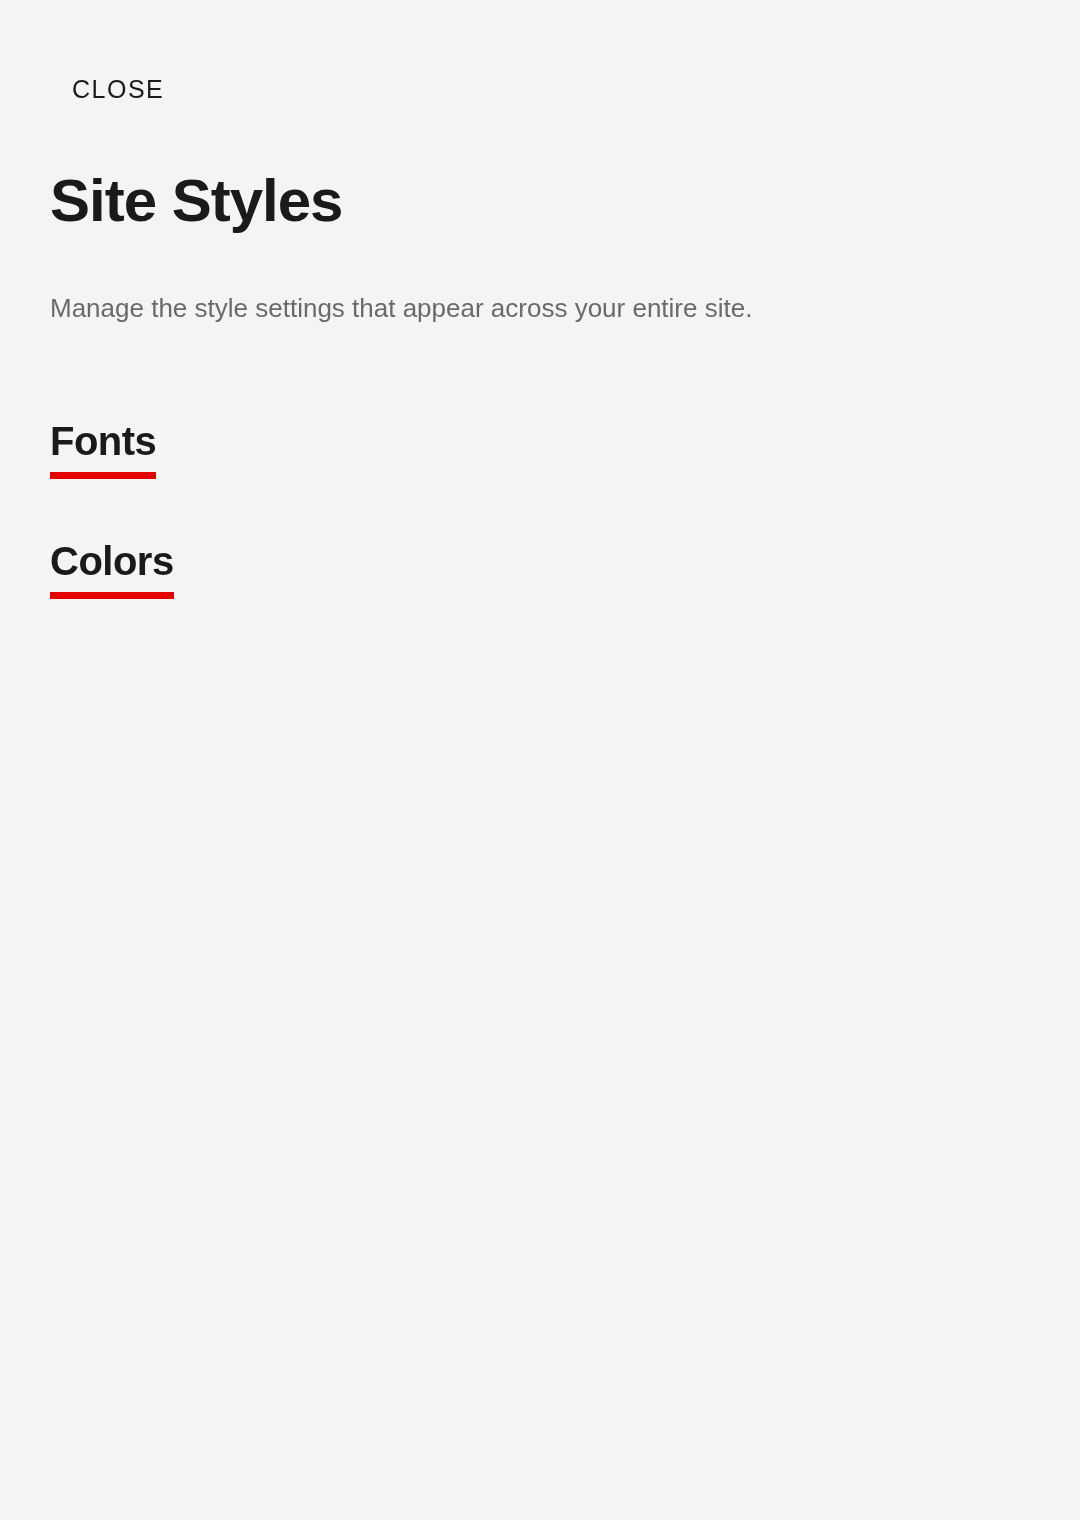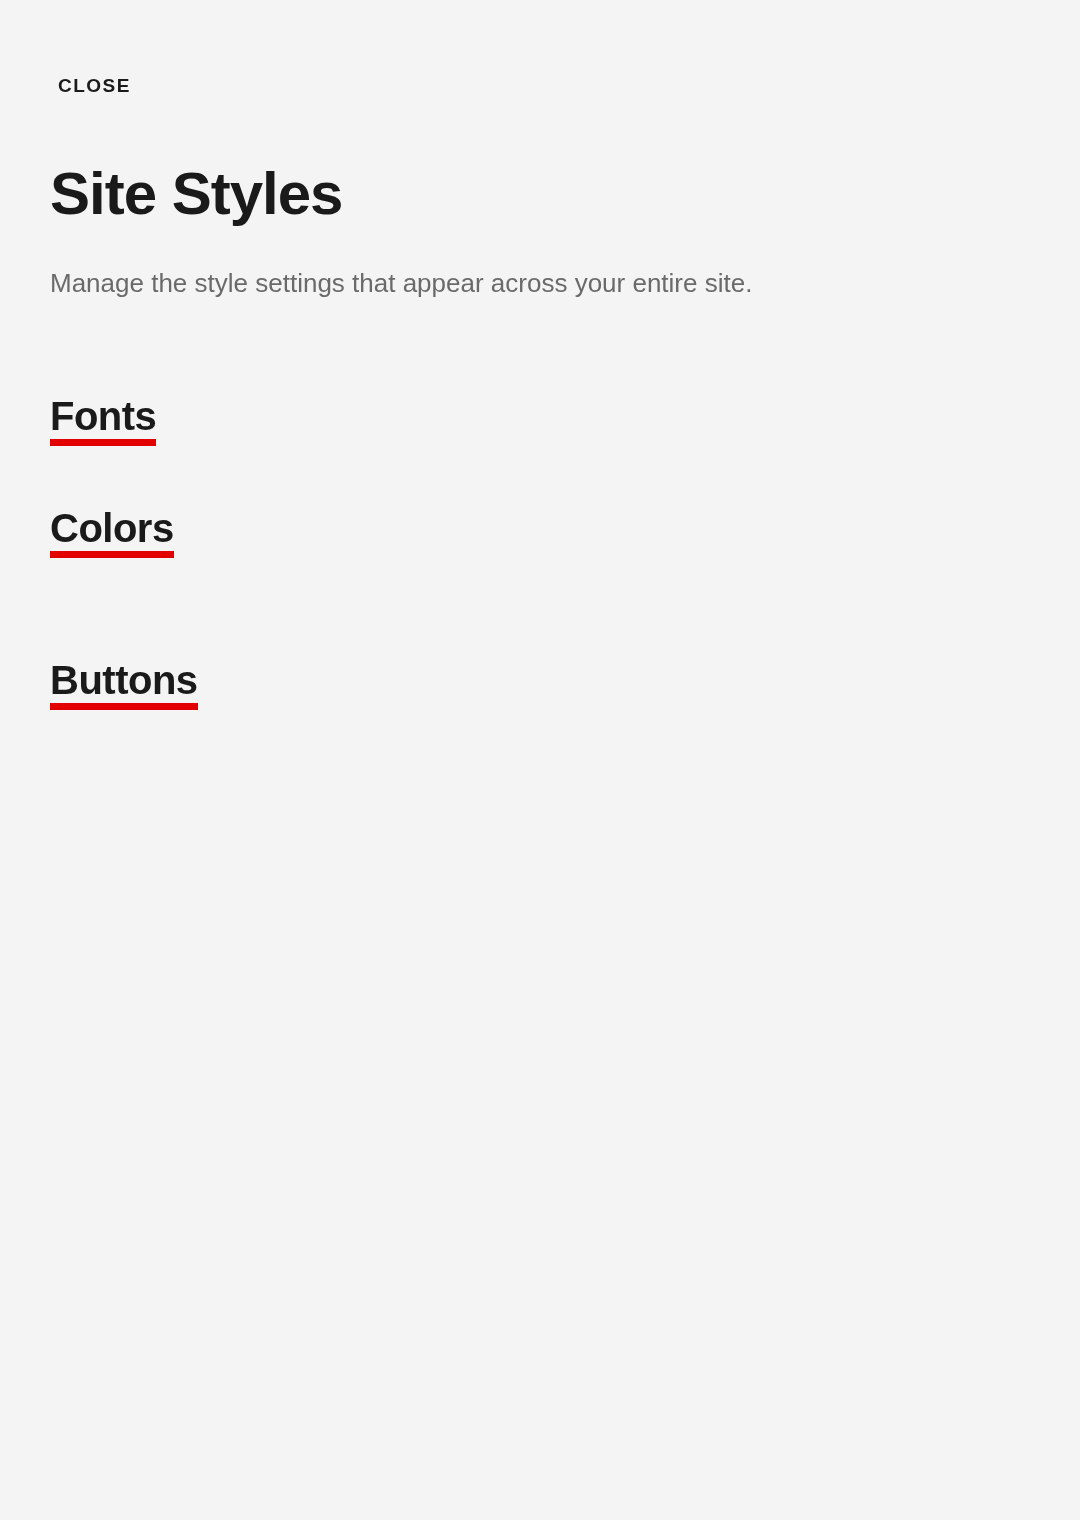--- a/index.html
+++ b/index.html
@@ -11,35 +11,35 @@
     body {
       font-family: -apple-system, BlinkMacSystemFont, "Helvetica Neue", Helvetica, Arial, sans-serif;
       background-color: #f4f4f4;
       width: 1080px;
       height: 1520px;
       padding: 75px 50px 50px 50px;
     }
     
     .close-button {
       display: inline-block;
-      font-size: 19px;
-      font-weight: 700;
+      font-size: 25px;
+      font-weight: 400;
       letter-spacing: 1.5px;
       color: #1a1a1a;
-      margin-left: 8px;
+      margin-left: 22px;
       margin-bottom: 62px;
       cursor: pointer;
     }
     
     .page-title {
       font-size: 60px;
       font-weight: 700;
       color: #1a1a1a;
       letter-spacing: -1px;
-      margin-bottom: 38px;
+      margin-bottom: 56px;
     }
     
     .page-description {
       font-size: 26px;
       font-weight: 400;
       color: #6a6a6a;
       line-height: 1.38;
       margin-bottom: 92px;
       max-width: 900px;
     }
@@ -49,21 +49,21 @@
       flex-direction: column;
       align-items: flex-start;
     }
     
     .menu-item {
       display: inline-block;
       font-size: 40px;
       font-weight: 600;
       color: #1a1a1a;
       cursor: pointer;
-      padding-bottom: 0;
+      padding-bottom: 8px;
       border-bottom: 7px solid #e20000;
       margin-bottom: 60px;
       letter-spacing: -0.5px;
     }
     
     .section-gap {
       height: 40px;
     }
   </style>
 </head>
@@ -78,17 +78,16 @@
 <p class="page-description">Manage the style settings that appear across your entire site.</p>
 
 <div class="menu-section">
   <div class="menu-item">Fonts</div>
   <div class="menu-item">Colors</div>
 </div>
 
 <div class="section-gap"></div>
 
 <div class="menu-section">
-  <div class="menu-item">Buttons</div>
 </div>
 
 
 
 
 </body></html>

